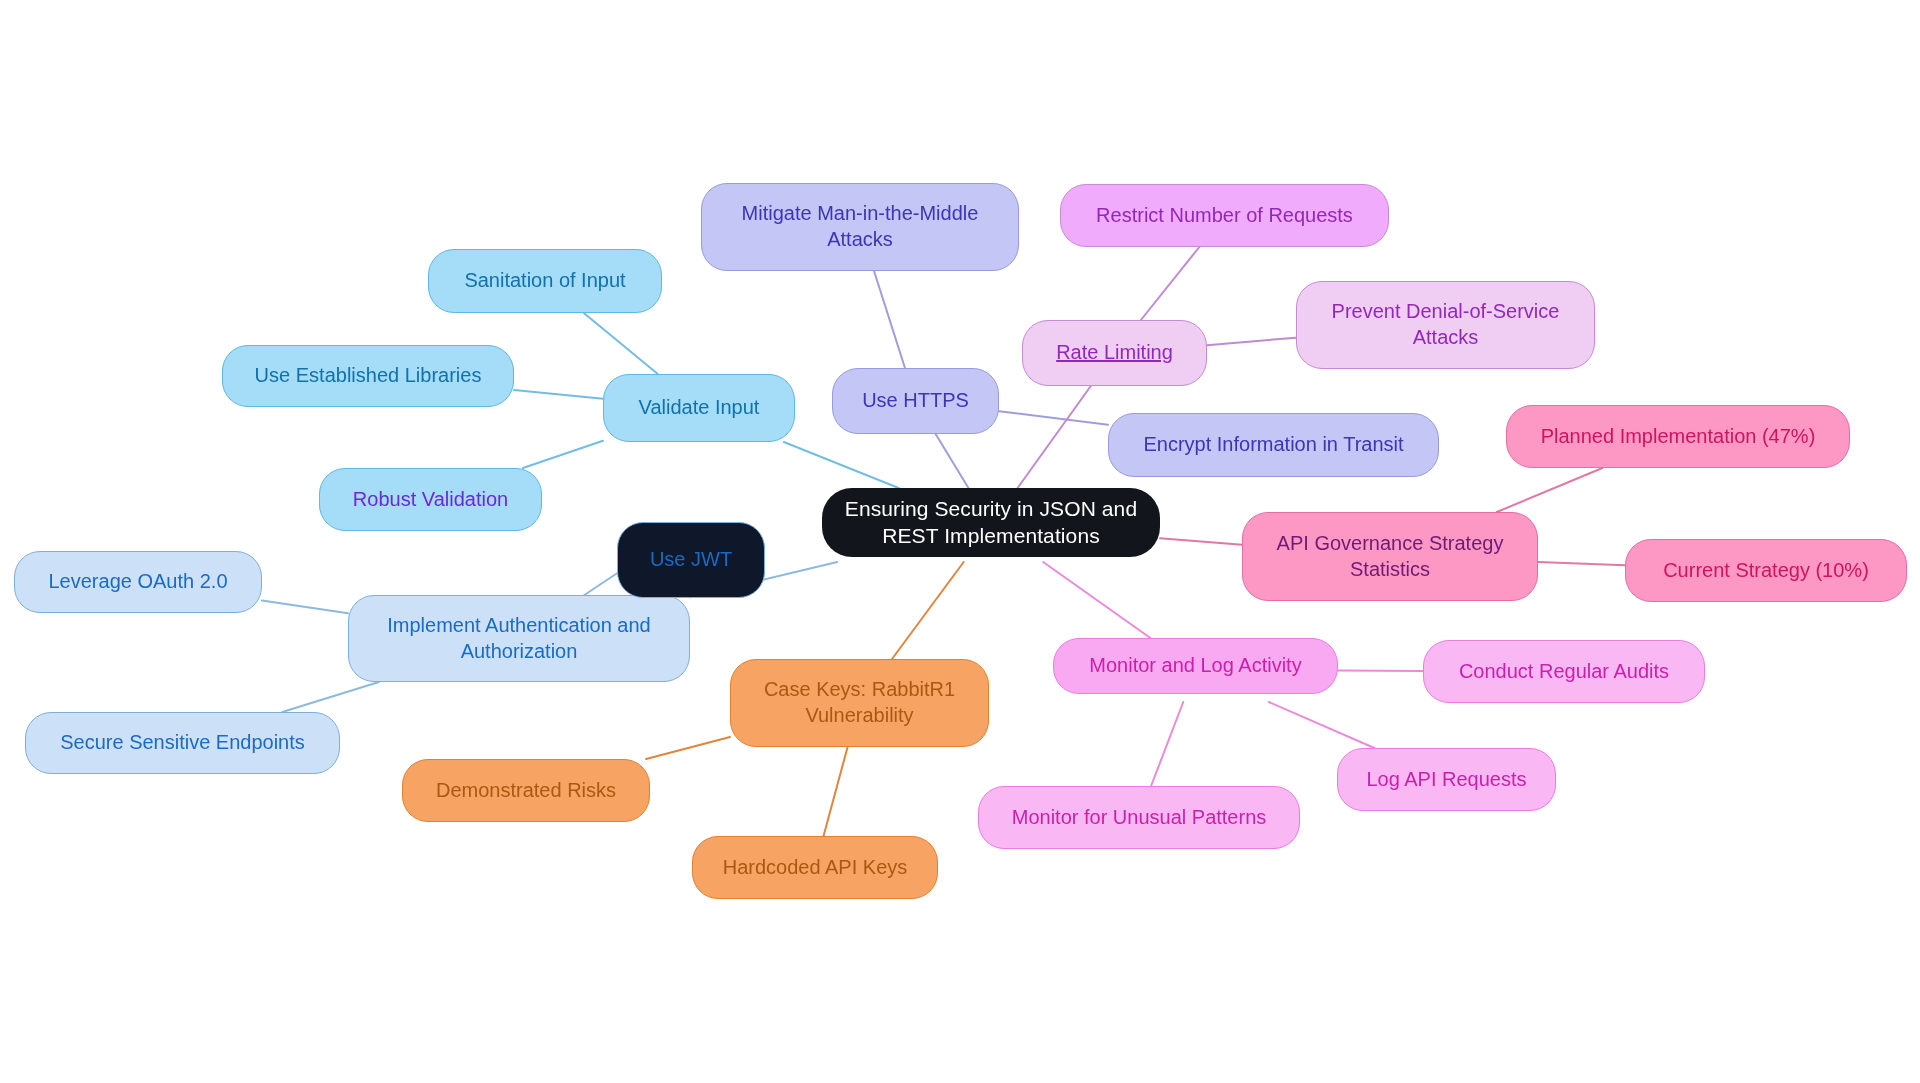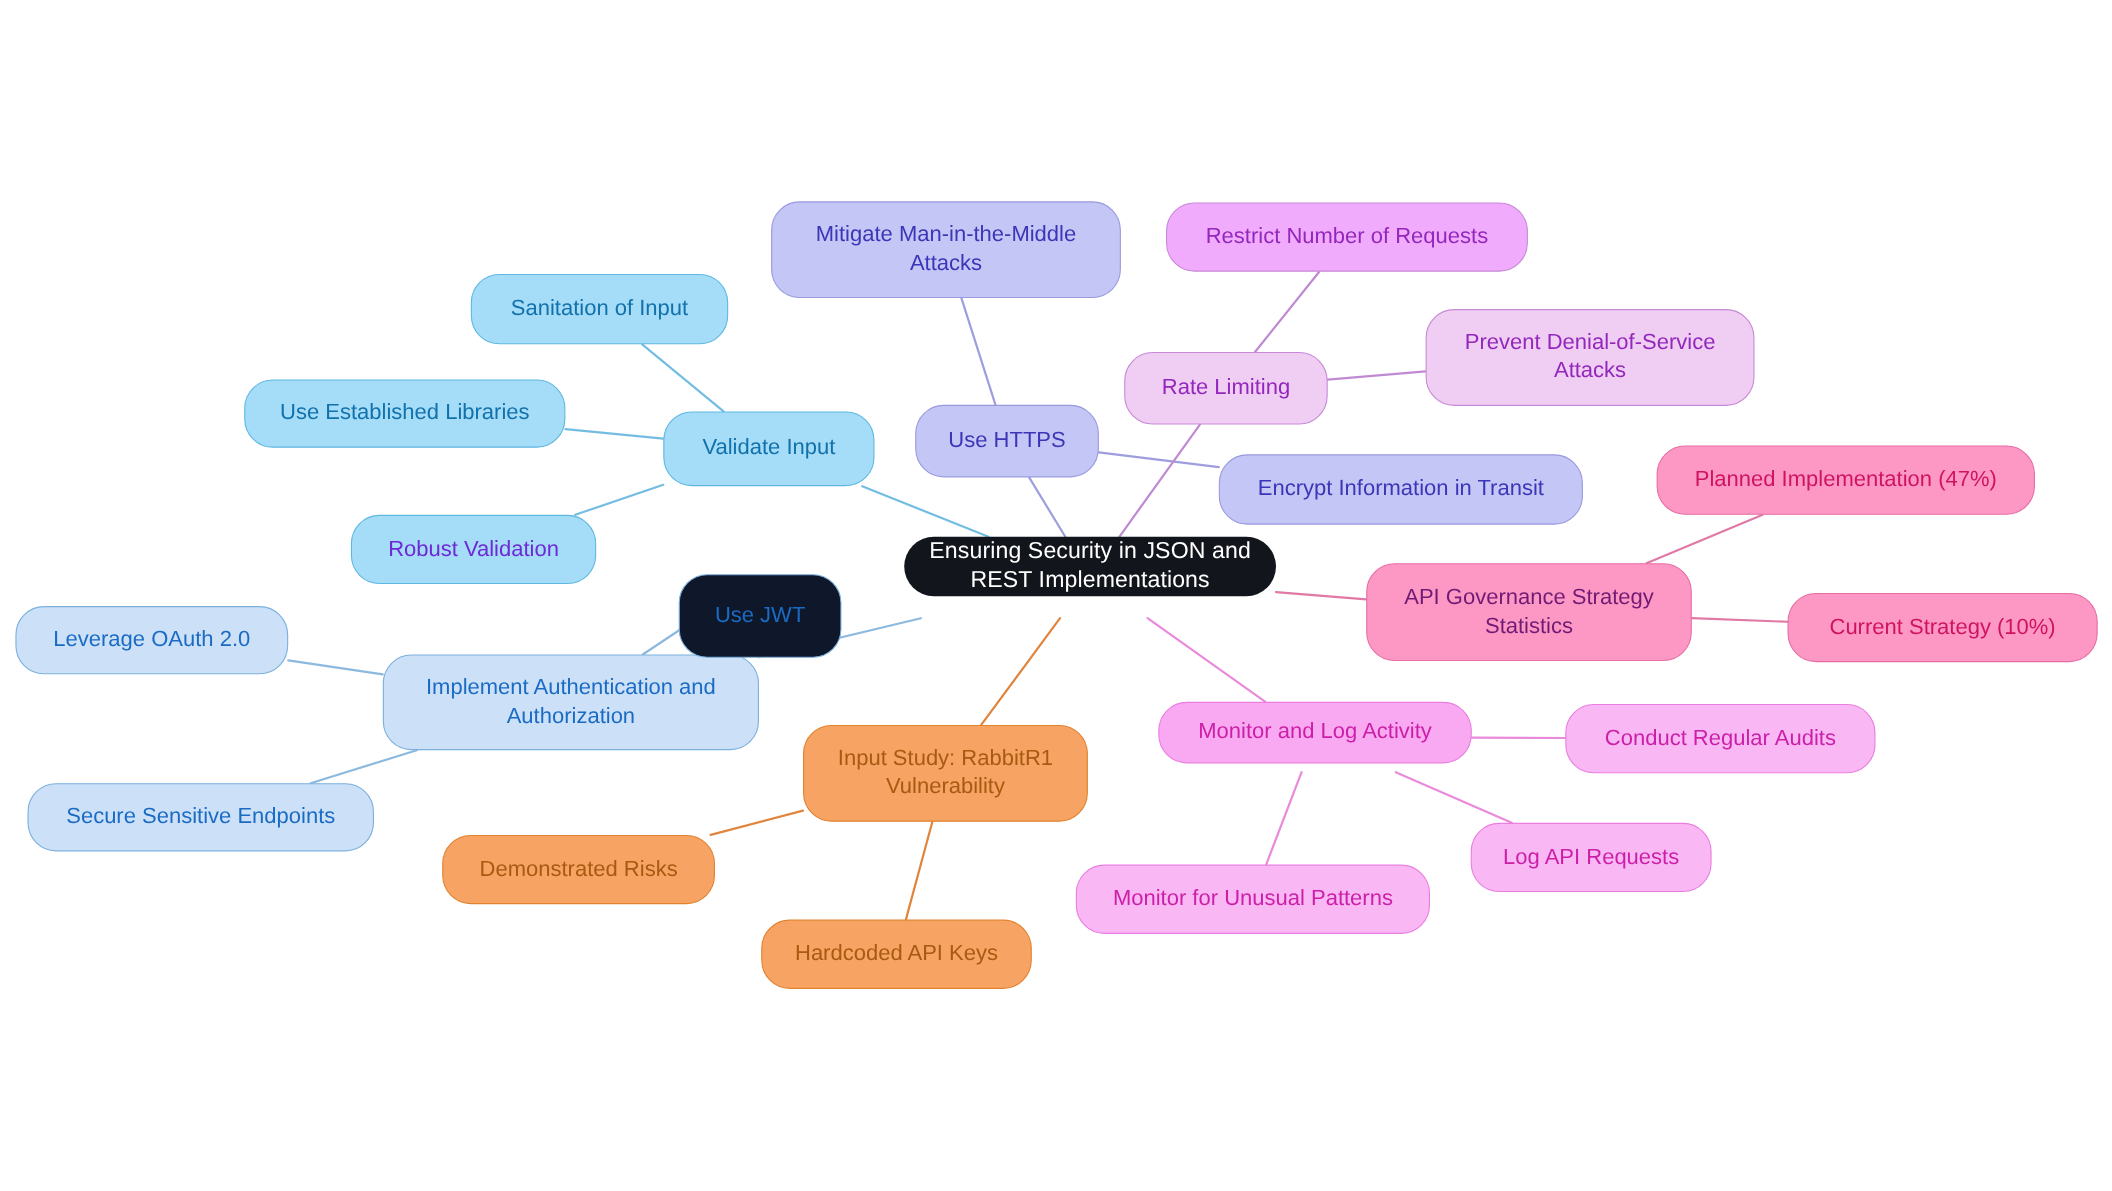--- a/index.html
+++ b/index.html
@@ -72,39 +72,39 @@
       <line x1="1538" y1="562.0106382978723" x2="1625" y2="565.25" stroke="#e079a6" stroke-width="2" stroke-linecap="round"></line>
       <line x1="1043.1827586206896" y1="562" x2="1150.3689655172413" y2="638" stroke="#e98ada" stroke-width="2" stroke-linecap="round"></line>
       <line x1="1338" y1="670.5800542740841" x2="1423" y2="670.92605156038" stroke="#e98ada" stroke-width="2" stroke-linecap="round"></line>
       <line x1="1268.8515981735159" y1="702" x2="1374.2945205479452" y2="748" stroke="#e98ada" stroke-width="2" stroke-linecap="round"></line>
       <line x1="1183.242372881356" y1="702" x2="1151.0661016949152" y2="786" stroke="#e98ada" stroke-width="2" stroke-linecap="round"></line>
       <line x1="963.6657303370787" y1="562" x2="892.0056179775281" y2="659" stroke="#e1853d" stroke-width="2" stroke-linecap="round"></line>
       <line x1="730" y1="736.9767616191904" x2="646.06" y2="759" stroke="#e1853d" stroke-width="2" stroke-linecap="round"></line>
       <line x1="847.59726443769" y1="747" x2="823.5212765957447" y2="836" stroke="#e1853d" stroke-width="2" stroke-linecap="round"></line>
     </svg>
   <div id="node-layer">
-      <div class="node root" style="left: 822px; top: 488px; width: 338px; height: 54px; background: rgb(18, 22, 28); color: rgb(255, 255, 255); font-size: 21px;"><span class="node-label">Ensuring Security in JSON and REST Implementations</span></div>
+      <div class="node root" style="left: 822px; top: 488px; width: 338px; height: 69px; background: rgb(18, 22, 28); color: rgb(255, 255, 255); font-size: 21px;"><span class="node-label">Ensuring Security in JSON and REST Implementations</span></div>
       <div class="node" style="left: 603px; top: 374px; width: 192px; height: 68px; background: rgb(165, 220, 247); border-color: rgb(94, 184, 224); color: rgb(17, 113, 171); font-size: 20px;"><span class="node-label">Validate Input</span></div>
       <div class="node" style="left: 428px; top: 249px; width: 234px; height: 64px; background: rgb(165, 220, 247); border-color: rgb(94, 184, 224); color: rgb(17, 113, 171); font-size: 20px; justify-content: center;"><span class="node-label">Sanitation of Input</span></div>
       <div class="node" style="left: 222px; top: 345px; width: 292px; height: 62px; background: rgb(165, 220, 247); border-color: rgb(94, 184, 224); color: rgb(17, 113, 171); font-size: 20px;"><span class="node-label">Use Established Libraries</span></div>
       <div class="node" style="left: 319px; top: 468px; width: 223px; height: 63px; background: rgb(165, 220, 247); border-color: rgb(94, 184, 224); color: #6d28d9; font-size: 20px;"><span class="node-label">Robust Validation</span></div>
       <div class="node" style="left: 348px; top: 595px; width: 342px; height: 87px; background: rgb(204, 224, 247); border-color: rgb(123, 176, 221); color: rgb(26, 107, 196); font-size: 20px;"><span class="node-label">Implement Authentication and Authorization</span></div>
       <div class="node" style="left: 617px; top: 493px; width: 148px; height: 76px; background: #0f172a; border-color: rgb(123, 176, 221); color: rgb(26, 107, 196); font-size: 20px; margin-top: 29px;"><span class="node-label">Use JWT</span></div>
       <div class="node" style="left: 14px; top: 551px; width: 248px; height: 62px; background: rgb(204, 224, 247); border-color: rgb(123, 176, 221); color: rgb(26, 107, 196); font-size: 20px;"><span class="node-label">Leverage OAuth 2.0</span></div>
       <div class="node" style="left: 25px; top: 712px; width: 315px; height: 62px; background: rgb(204, 224, 247); border-color: rgb(123, 176, 221); color: rgb(26, 107, 196); font-size: 20px;"><span class="node-label">Secure Sensitive Endpoints</span></div>
       <div class="node" style="left: 832px; top: 368px; width: 167px; height: 66px; background: rgb(196, 198, 245); border-color: rgb(154, 153, 224); color: rgb(59, 53, 184); font-size: 20px; align-items: center;"><span class="node-label">Use HTTPS</span></div>
       <div class="node" style="left: 701px; top: 183px; width: 318px; height: 88px; background: rgb(196, 198, 245); border-color: rgb(154, 153, 224); color: rgb(59, 53, 184); font-size: 20px;"><span class="node-label">Mitigate Man-in-the-Middle Attacks</span></div>
       <div class="node" style="left: 1108px; top: 413px; width: 331px; height: 64px; background: rgb(196, 198, 245); border-color: rgb(154, 153, 224); color: rgb(59, 53, 184); font-size: 20px;"><span class="node-label">Encrypt Information in Transit</span></div>
-      <div class="node" style="left: 1022px; top: 320px; width: 185px; height: 66px; background: rgb(240, 205, 242); border-color: rgb(199, 138, 214); color: rgb(147, 39, 188); font-size: 20px;"><span class="node-label">Rate Limiting</span></div>
+      <div class="node" style="left: 1022px; top: 320px; width: 185px; height: 66px; background: rgb(240, 205, 242); border-color: rgb(199, 138, 214); color: rgb(147, 39, 188); font-size: 20px; text-decoration: underline;"><span class="node-label">Rate Limiting</span></div>
       <div class="node" style="left: 1060px; top: 184px; width: 329px; height: 63px; background: #f0abfc; border-color: rgb(199, 138, 214); color: rgb(147, 39, 188); font-size: 20px;"><span class="node-label">Restrict Number of Requests</span></div>
       <div class="node" style="left: 1296px; top: 281px; width: 299px; height: 88px; background: rgb(240, 205, 242); border-color: rgb(199, 138, 214); color: rgb(147, 39, 188); font-size: 20px;"><span class="node-label">Prevent Denial-of-Service Attacks</span></div>
       <div class="node" style="left: 1242px; top: 512px; width: 296px; height: 89px; background: rgb(252, 152, 195); border-color: rgb(231, 109, 163); color: #701a75; font-size: 20px;"><span class="node-label">API Governance Strategy Statistics</span></div>
       <div class="node" style="left: 1506px; top: 405px; width: 344px; height: 63px; background: rgb(252, 152, 195); border-color: rgb(231, 109, 163); color: rgb(207, 19, 97); font-size: 20px;"><span class="node-label">Planned Implementation (47%)</span></div>
       <div class="node" style="left: 1625px; top: 539px; width: 282px; height: 63px; background: rgb(252, 152, 195); border-color: rgb(231, 109, 163); color: rgb(207, 19, 97); font-size: 20px;"><span class="node-label">Current Strategy (10%)</span></div>
       <div class="node" style="left: 1053px; top: 638px; width: 285px; height: 56px; background: rgb(249, 169, 242); border-color: rgb(234, 125, 223); color: rgb(204, 31, 168); font-size: 20px;"><span class="node-label">Monitor and Log Activity</span></div>
       <div class="node" style="left: 1423px; top: 640px; width: 282px; height: 63px; background: rgb(249, 184, 244); border-color: rgb(234, 125, 223); color: rgb(204, 31, 168); font-size: 20px;"><span class="node-label">Conduct Regular Audits</span></div>
       <div class="node" style="left: 1337px; top: 748px; width: 219px; height: 63px; background: rgb(249, 184, 244); border-color: rgb(234, 125, 223); color: rgb(204, 31, 168); font-size: 20px;"><span class="node-label">Log API Requests</span></div>
       <div class="node" style="left: 978px; top: 786px; width: 322px; height: 63px; background: rgb(249, 184, 244); border-color: rgb(234, 125, 223); color: rgb(204, 31, 168); font-size: 20px;"><span class="node-label">Monitor for Unusual Patterns</span></div>
-      <div class="node" style="left: 730px; top: 659px; width: 259px; height: 88px; background: rgb(247, 163, 100); border-color: rgb(225, 130, 47); color: rgb(168, 90, 17); font-size: 20px;"><span class="node-label">Input Study: RabbitR1 Vulnerability</span></div>
+      <div class="node" style="left: 730px; top: 659px; width: 259px; height: 88px; background: rgb(247, 163, 100); border-color: rgb(225, 130, 47); color: rgb(168, 90, 17); font-size: 20px;"><span class="node-label">Case Keys: RabbitR1 Vulnerability</span></div>
       <div class="node" style="left: 402px; top: 759px; width: 248px; height: 63px; background: rgb(247, 163, 100); border-color: rgb(225, 130, 47); color: rgb(168, 90, 17); font-size: 20px;"><span class="node-label">Demonstrated Risks</span></div>
       <div class="node" style="left: 692px; top: 836px; width: 246px; height: 63px; background: rgb(247, 163, 100); border-color: rgb(225, 130, 47); color: rgb(168, 90, 17); font-size: 20px;"><span class="node-label">Hardcoded API Keys</span></div>
     </div>
 </div>
 
 </body></html>

